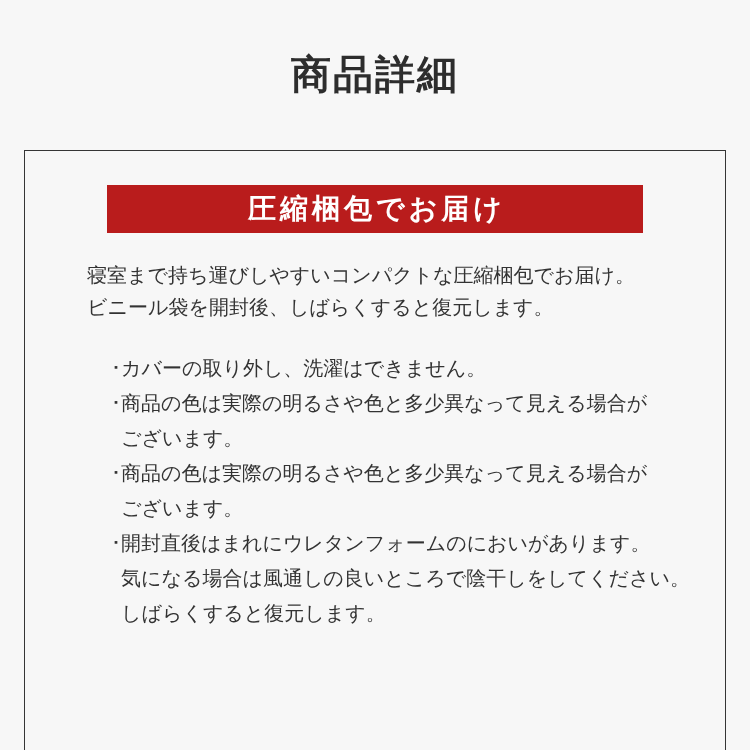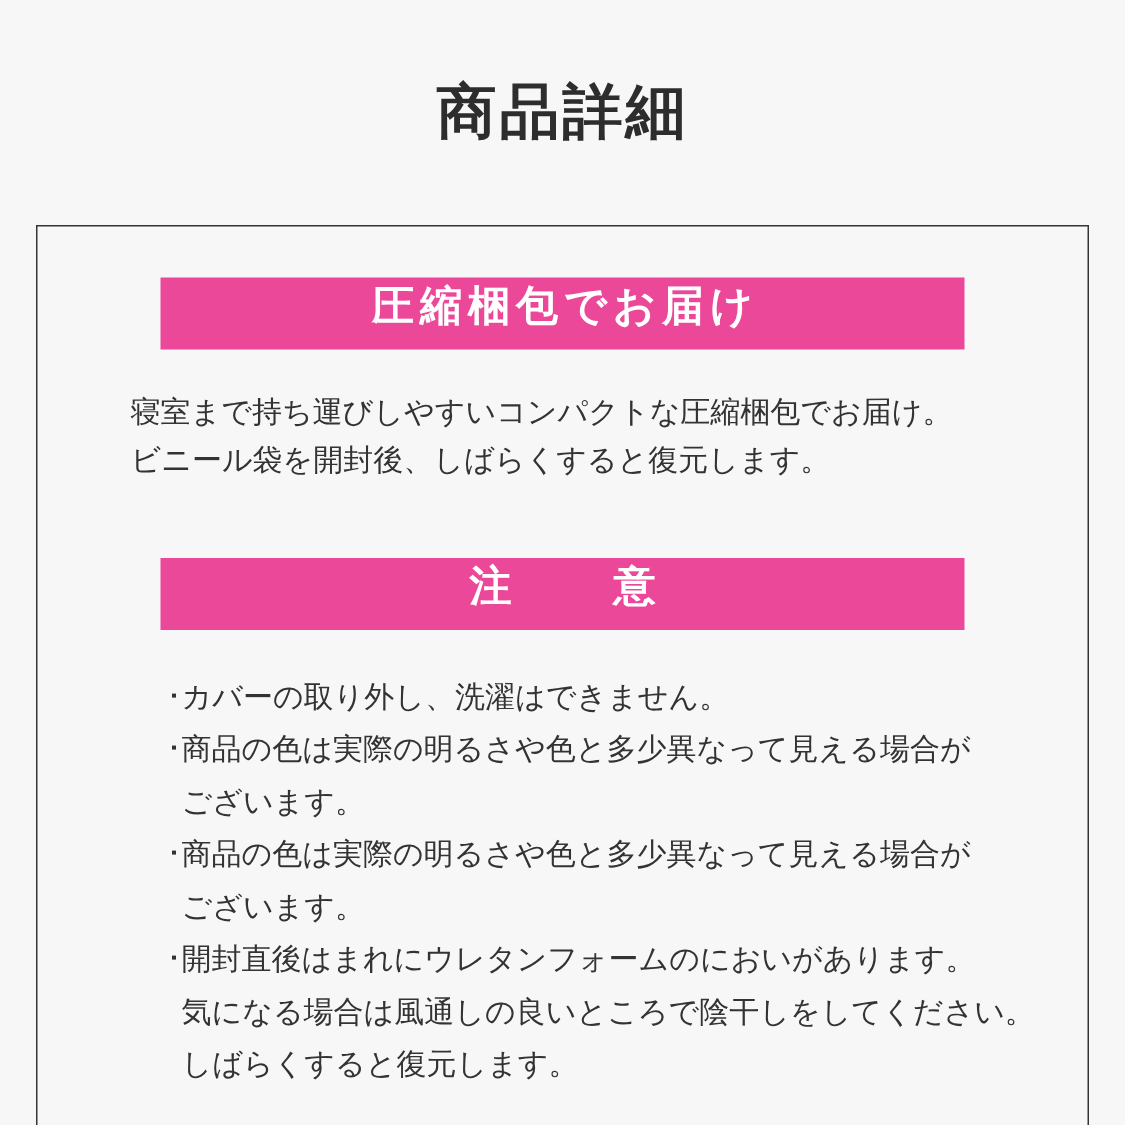--- a/index.html
+++ b/index.html
@@ -29,24 +29,24 @@
     height: 614px;
     margin: 0 auto;
     border: 1px solid #353535;
     box-sizing: content-box;
     background: #f7f7f7;
   }
   .banner {
     width: 536px;
     height: 48px;
     margin: 34px auto 0;
-    background: #ec4899;
+    background: #b91c1c;
     color: #ffffff;
     display: flex;
-    align-items: flex-start;
+    align-items: center;
     justify-content: center;
     font-size: 28px;
     font-weight: bold;
     letter-spacing: 4px;
     text-indent: 4px; 
   }
   .banner-notice {
     margin-top: 49px;
   }
   .intro {
@@ -81,23 +81,20 @@
 
   <div class="panel">
 
     <div class="banner">
       <span>圧縮梱包でお届け</span>
     </div>
 
     <p class="intro">寝室まで持ち運びしやすいコンパクトな圧縮梱包でお届け。
 ビニール袋を開封後、しばらくすると復元します。</p>
 
-    <div class="banner banner-notice">
-      <span>注　　意</span>
-    </div>
 
     <ul class="notes">
       <li>･カバーの取り外し、洗濯はできません。</li>
       <li>･商品の色は実際の明るさや色と多少異なって見える場合が
 ございます。</li>
       <li>･商品の色は実際の明るさや色と多少異なって見える場合が
 ございます。</li>
       <li>･開封直後はまれにウレタンフォームのにおいがあります。
 気になる場合は風通しの良いところで陰干しをしてください。
 しばらくすると復元します。</li>

